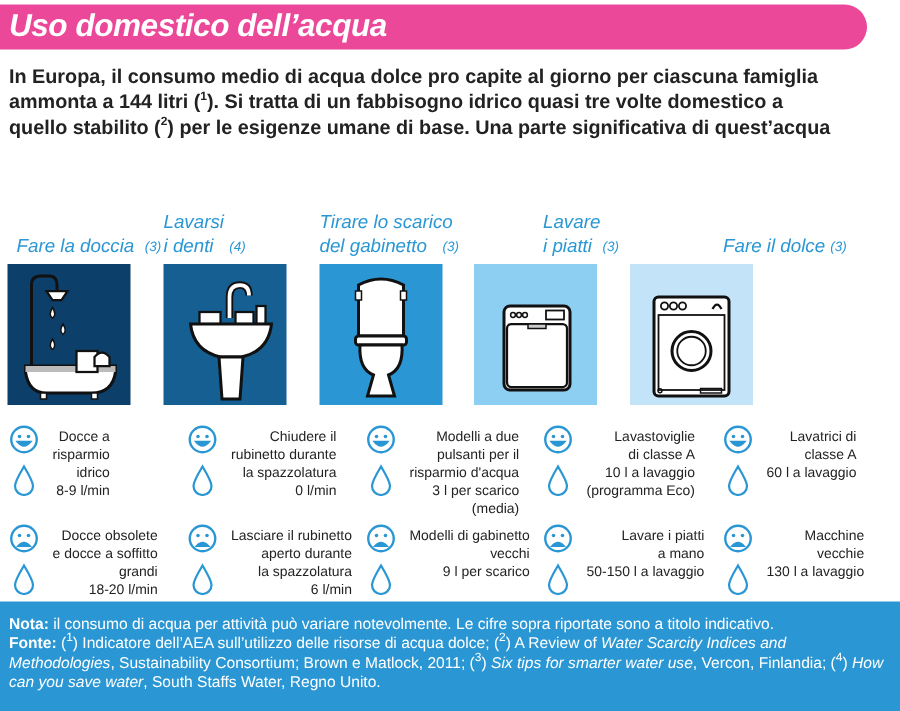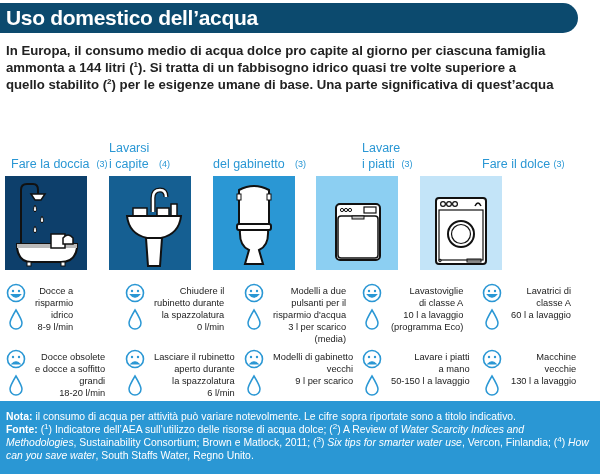--- a/index.html
+++ b/index.html
@@ -1,21 +1,21 @@
 <!DOCTYPE html>
 <html><head>
 <meta charset="utf-8">
 <style>
   html,body{margin:0;padding:0;}
   body{width:600px;height:474px;background:#fff;position:relative;overflow:hidden;font-family:"Liberation Sans","DejaVu Sans",sans-serif;color:#222;}
-  .title-bar{position:absolute;left:0;top:3px;width:578px;height:30px;background:#0c4a6e;border-radius:0 15px 15px 0;}
+  .title-bar{position:absolute;left:0;top:3px;width:578px;height:30px;background:#ec4899;border-radius:0 15px 15px 0;font-style:italic;}
   .title-bar h1{margin:0;padding:0 0 0 6px;line-height:30px;font-size:21px;font-weight:bold;color:#fff;letter-spacing:-0.3px;}
   .intro{position:absolute;left:6px;top:42px;width:590px;font-size:13.2px;line-height:17px;color:#222;font-weight:bold;}
   sup,.sup{font-size:8px;vertical-align:super;line-height:0;}
-  .col{position:absolute;top:138px;width:88px;}
+  .col{position:absolute;top:138px;width:88px;font-style:italic;}
   .col .heading{position:absolute;left:0;bottom:0;font-size:12.5px;line-height:16px;color:#2a97d4;white-space:nowrap;}
   .col .head-wrap{position:relative;height:34px;}
   .tile{position:absolute;top:176px;width:82px;height:94px;}
   .tile svg{position:absolute;left:0;top:0;width:82px;height:94px;}
   .item{position:absolute;width:112px;}
   .item .icons{position:absolute;left:0;top:0;width:22px;}
   .item .txt{position:absolute;left:29px;top:2px;font-size:9.3px;line-height:12px;color:#222;white-space:nowrap;text-align:right;}
   .face{width:20px;height:20px;}
   .drop{width:20px;height:22px;display:block;margin-top:1px;}
   .footer{position:absolute;left:0;top:401px;width:600px;height:95px;background:#2a97d4;color:#fff;}
@@ -25,37 +25,37 @@
 </style>
 </head>
 <body>
 
 <div class="title-bar">
   <h1>Uso domestico dell’acqua</h1>
 </div>
 
 <div class="intro">
   <span>In Europa, il consumo medio di acqua dolce pro capite al giorno per ciascuna famiglia</span><br>
-  <span>ammonta a 144 litri (</span><sup>1</sup><span>). Si tratta di un fabbisogno idrico quasi tre volte superiore a</span><br>
+  <span>ammonta a 144 litri (</span><sup>1</sup><span>). Si tratta di un fabbisogno idrico quasi tre volte domestico a</span><br>
   <span>quello stabilito (</span><sup>2</sup><span>)  per le esigenze umane di base. Una parte significativa di quest’acqua</span><br>
 </div>
 
 <div class="col" style="left:11px">
   <div class="head-wrap">
       <div class="heading"><span>Fare la doccia</span>&nbsp;&nbsp;<span class="sup" style="font-size:9px;vertical-align:1px">(3)</span></div>
     </div>
 </div>
 <div class="col" style="left:109px">
   <div class="head-wrap">
-      <div class="heading"><span>Lavarsi</span><br><span>i capite</span>&nbsp;&nbsp;&nbsp;<span style="font-size:9px;vertical-align:1px">(4)</span></div>
+      <div class="heading"><span>Lavarsi</span><br><span>i denti</span>&nbsp;&nbsp;&nbsp;<span style="font-size:9px;vertical-align:1px">(4)</span></div>
     </div>
 </div>
 <div class="col" style="left:213px">
   <div class="head-wrap">
-      <div class="heading"><br><span>del gabinetto</span>&nbsp;&nbsp;&nbsp;<span style="font-size:9px;vertical-align:1px">(3)</span></div>
+      <div class="heading"><span>Tirare lo scarico</span><br><span>del gabinetto</span>&nbsp;&nbsp;&nbsp;<span style="font-size:9px;vertical-align:1px">(3)</span></div>
     </div>
 </div>
 <div class="col" style="left:362px">
   <div class="head-wrap">
       <div class="heading"><span>Lavare</span><br><span>i piatti</span>&nbsp;&nbsp;<span style="font-size:9px;vertical-align:1px">(3)</span></div>
     </div>
 </div>
 <div class="col" style="left:482px">
   <div class="head-wrap">
       <div class="heading"><span>Fare il dolce</span>&nbsp;<span style="font-size:9px;vertical-align:1px">(3)</span></div>

